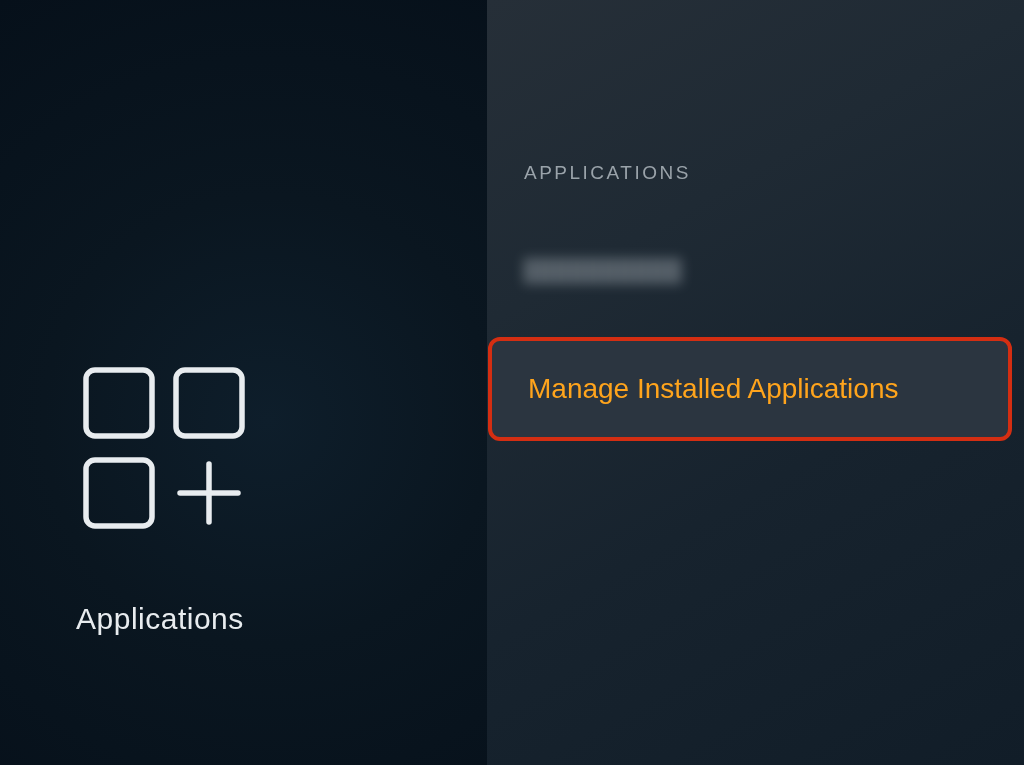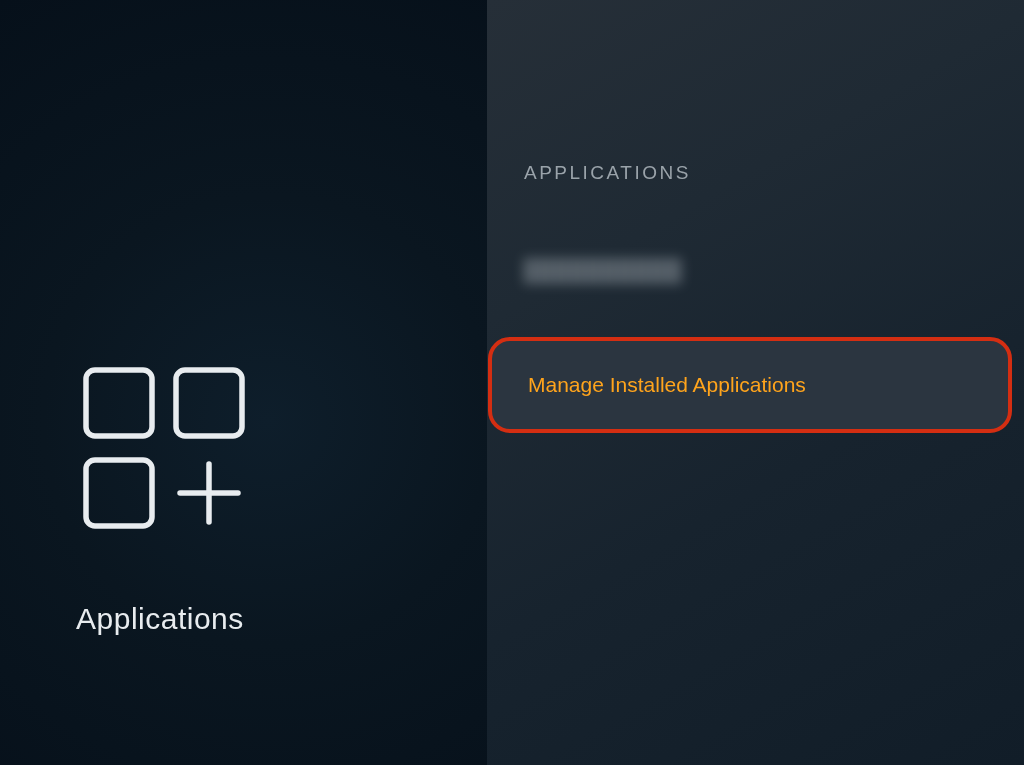--- a/index.html
+++ b/index.html
@@ -76,22 +76,22 @@
     border-radius: 2px;
     color: transparent;
   }
   .menu-item.selected {
     top: 337px;
     left: 1px;
     right: 12px;
     padding: 32px 0 32px 36px;
     background: #2b3540;
     color: #ffa41c;
-    border-radius: 22px;
-    font-size: 21px;
+    border-radius: 12px;
+    font-size: 28px;
     font-weight: 400;
     box-sizing: border-box;
     border: 4px solid #d42e12;
   }
 </style>
 </head>
 <body>
 
 <div class="screen">
 

